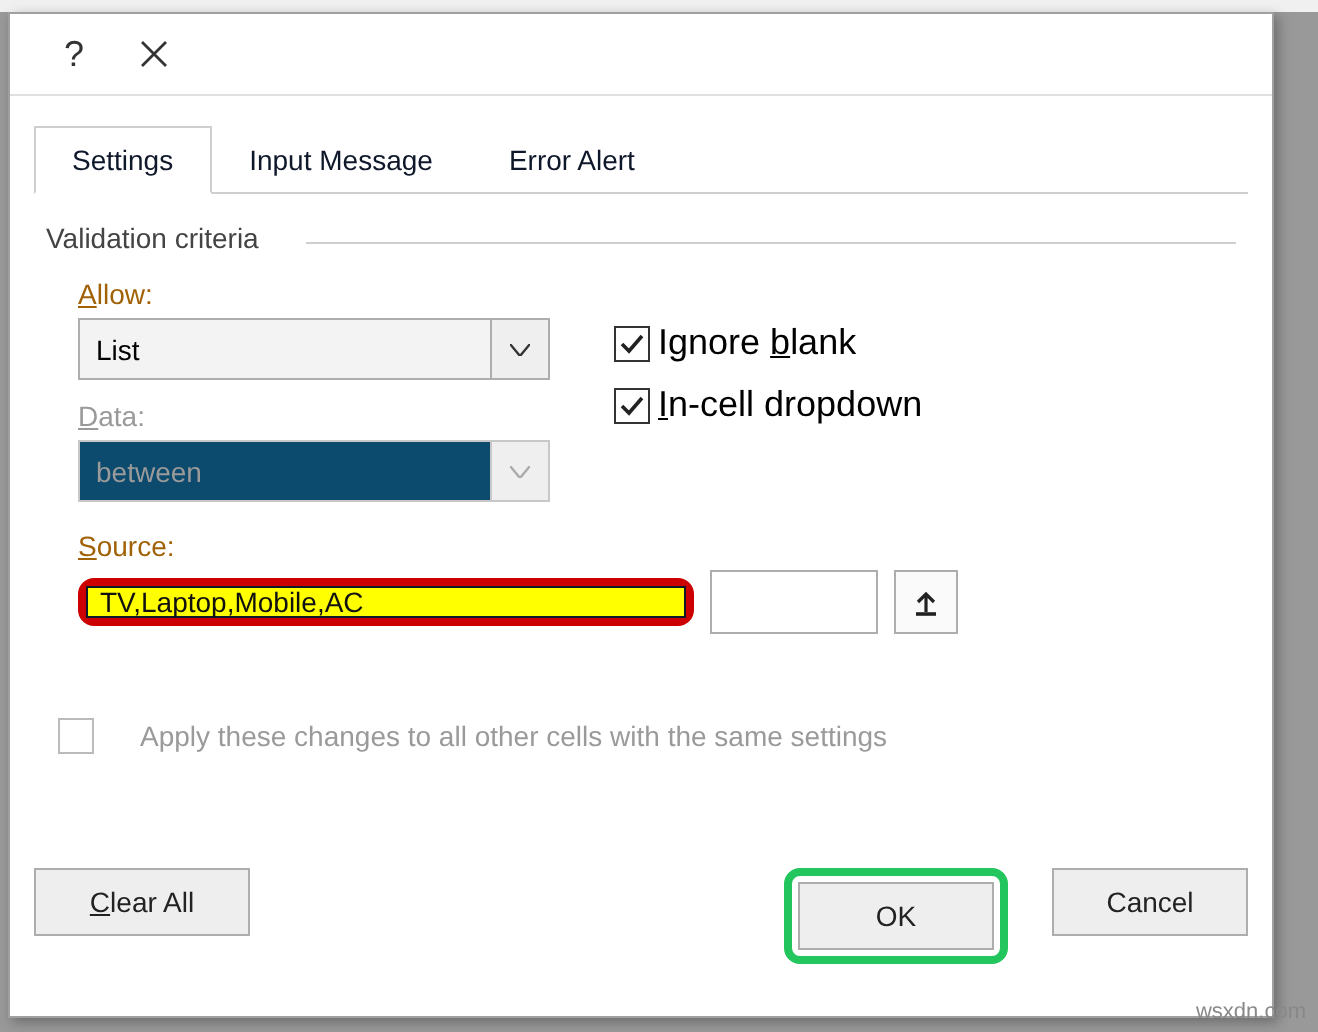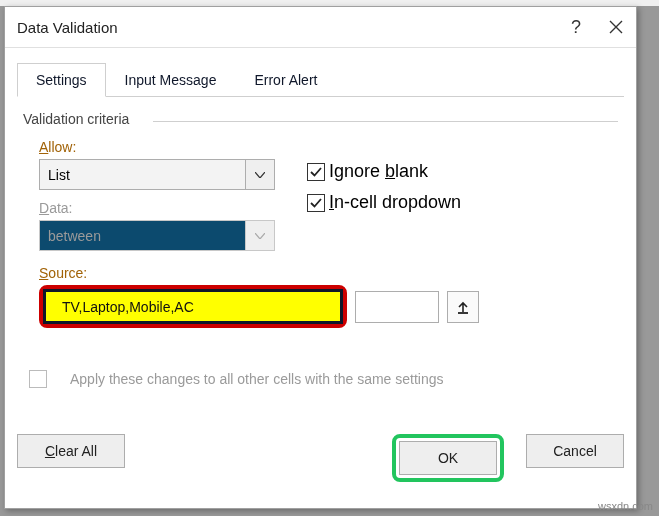--- a/index.html
+++ b/index.html
@@ -178,24 +178,24 @@
     width: 440px;
   }
   .source-input-hl {
     border: 4px solid #CC0000;
     border-radius: 8px;
     padding: 0;
     box-sizing: border-box;
   }
   .source-input {
     width: 300px;
-    height: 35px;
-    border: 3px solid #0f172a;
+    height: 16px;
+    border: 1px solid #0f172a;
     background: #ffff00;
-    padding: 0 16px;
+    padding: 0 6px;
     font-size: 14px;
     color: #111;
     display: flex;
     align-items: center;
     box-sizing: border-box;
   }
   .source-plain {
     height: 30px;
     border: 1px solid #adadad;
     background: #fff;
@@ -259,21 +259,20 @@
   }
 </style>
 </head>
 <body>
 
 <div class="faint-bg"></div>
 
 <div class="dialog">
 
   <div class="titlebar">
-    <div class="title-text">Data Validation</div>
     <div class="help">?</div>
     <div class="close">
       <svg viewBox="0 0 14 14">
           <path d="M1 1 L13 13 M13 1 L1 13" stroke="#333" stroke-width="1.4" fill="none"></path>
         </svg>
     </div>
   </div>
 
   <div class="body">
     <div class="tabs">

